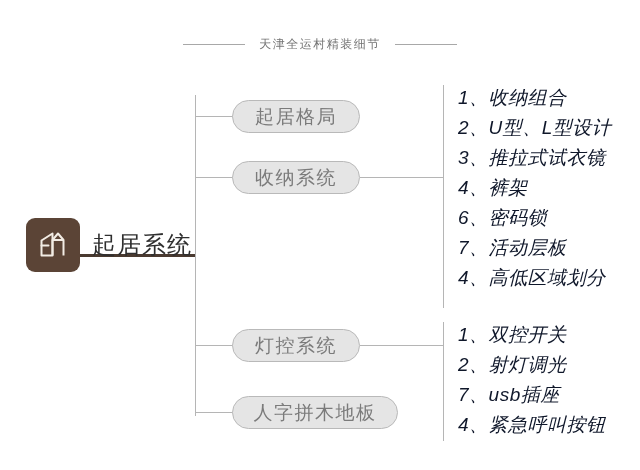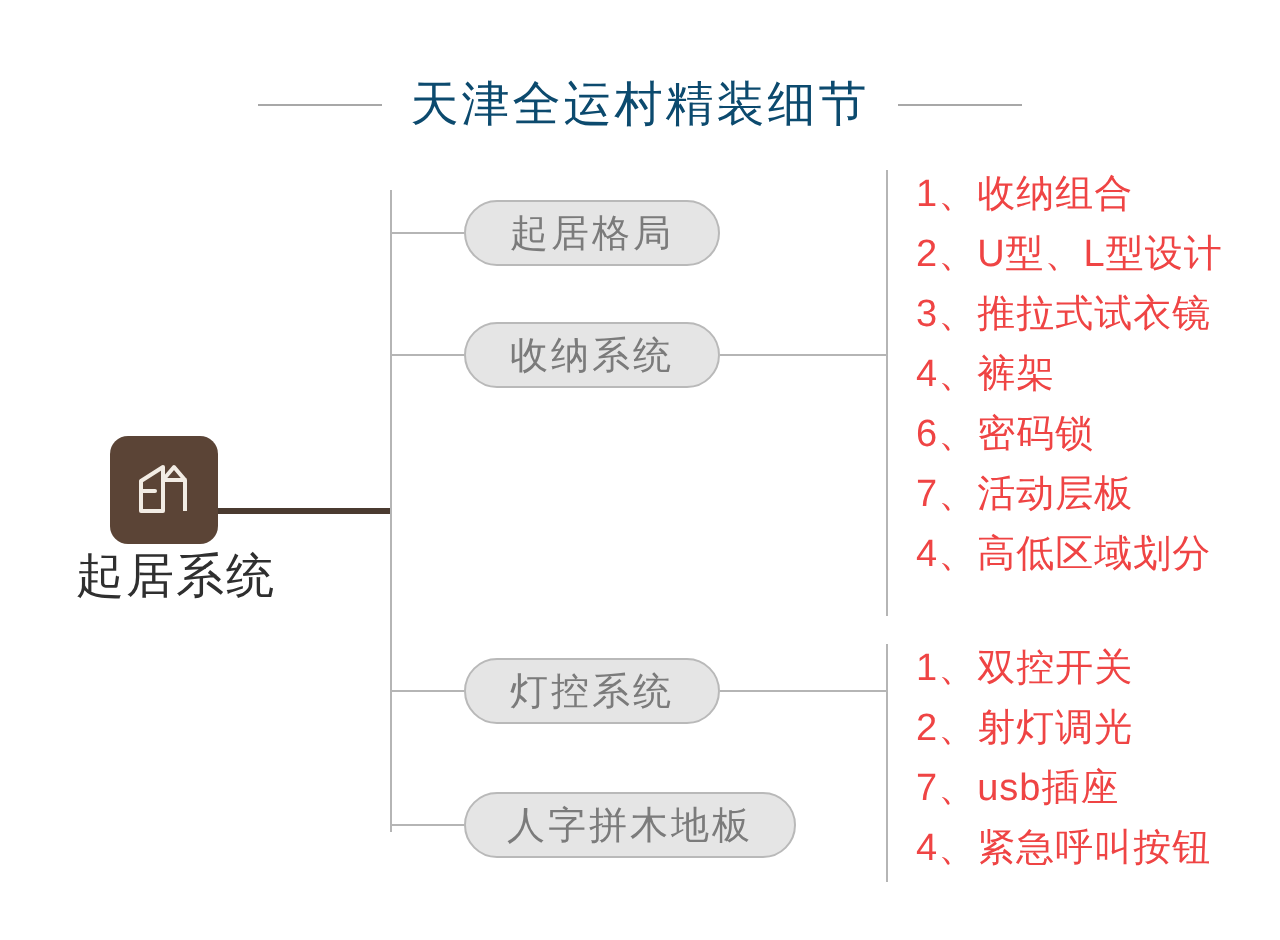--- a/index.html
+++ b/index.html
@@ -28,35 +28,34 @@
     align-items: center;
     justify-content: center;
     gap: 14px;
   }
   .title-rule {
     width: 62px;
     height: 1px;
     background: #a8a8a8;
   }
   #title-text {
-    font-size: 24px;
+    font-size: 12px;
     letter-spacing: 1.5px;
-    color: #0c4a6e;
+    color: #737373;
     white-space: nowrap;
     font-weight: 400;
   }
 
   
   #root-node {
     position: absolute;
     left: 26px;
     top: 218px;
     display: flex;
     align-items: center;
-    flex-direction: column;
   }
   #root-icon {
     width: 54px;
     height: 54px;
     border-radius: 9px;
     background: #5b4436;
     display: flex;
     align-items: center;
     justify-content: center;
     flex: 0 0 auto;
@@ -111,23 +110,24 @@
   }
 
   
   .list-bar {
     position: absolute;
     width: 1px;
     background: #b5b5b5;
   }
   .list-block {
     position: absolute;
-    color: #ef4444;
+    color: #0f172a;
     font-size: 19px;
     letter-spacing: 0.5px;
+    font-style: italic;
   }
   .list-item {
     white-space: nowrap;
     line-height: 30px;
   }
 </style>
 </head>
 <body>
 
 <div id="stage">

